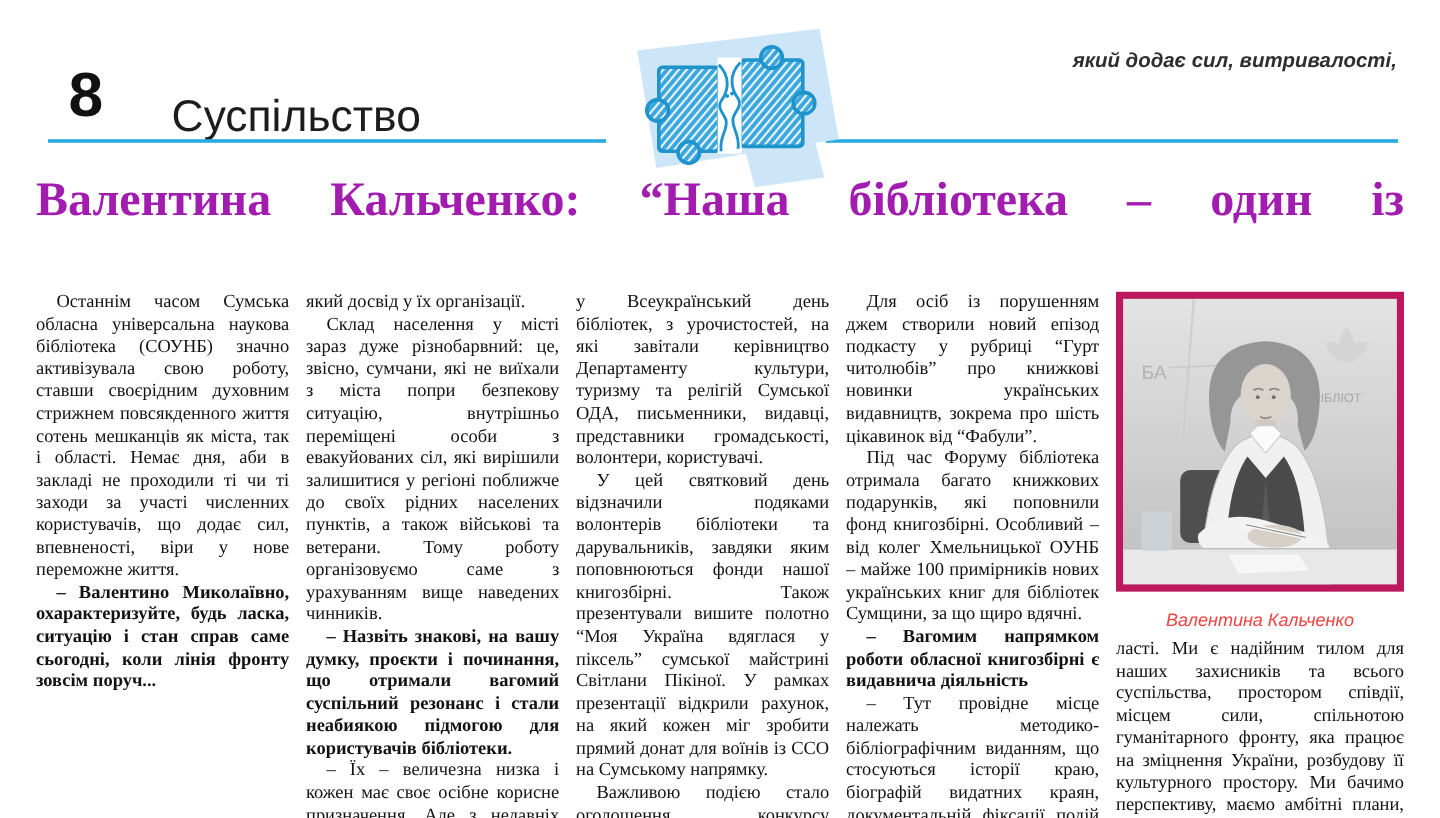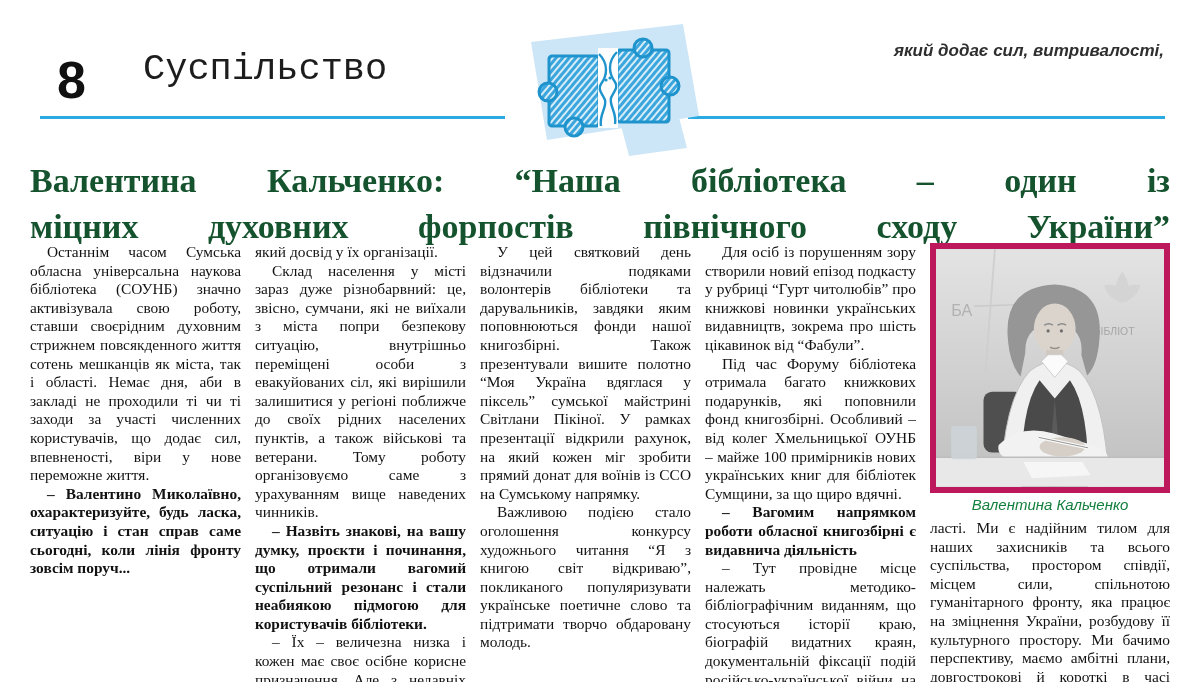--- a/index.html
+++ b/index.html
@@ -7,56 +7,56 @@
   body {
     position:relative; background:#ffffff; overflow:hidden;
     font-family:"Liberation Serif", serif; color:#151515;
   }
   
   .page-num {
     position:absolute; left:57px; top:50px;
     font-family:"Liberation Sans", sans-serif; font-weight:bold; font-size:52px; color:#111;
   }
   .section-title {
-    position:absolute; left:143px; top:48px;
-    font-family:Liberation Mono, monospace; font-weight:400; font-size:37px; color:#1d1d1d;
+    position:absolute; left:143px; top:76px;
+    font-family:Liberation Sans, sans-serif; font-weight:400; font-size:37px; color:#1d1d1d;
   }
   .rule { position:absolute; height:3px; background:#29abe2; }
   .rule-left  { left:40px;  top:116px; width:465px; }
   .rule-right { left:688px; top:116px; width:477px; }
   .pull-quote {
     position:absolute; right:36px; top:40px; width:520px; text-align:right;
     font-family:"Liberation Sans", sans-serif; font-style:italic; font-weight:bold;
     font-size:17px; line-height:21.5px; color:#2e2e2e;
   }
   .puzzle { position:absolute; left:497px; top:14px; width:204px; height:142px; }
   
   .headline {
-    position:absolute; left:30px; top:158px; width:1140px;
-    color:#14532d; font-weight:bold; font-size:34px; line-height:46px;
+    position:absolute; left:30px; top:143px; width:1140px;
+    color:#a21caf; font-weight:bold; font-size:40px; line-height:46px;
     font-family:"Liberation Serif", serif;
   }
   .hl-line { text-align:justify; text-align-last:justify; }
   
   .columns {
     position:absolute; left:30px; top:243px; width:1140px; height:439px;
     display:flex; gap:14px; overflow:hidden;
   }
   .col { width:211px; flex:none; font-size:15.4px; line-height:18.6px; text-align:justify; color:#121212; overflow:hidden; }
   .col-photo { width:240px; }
   p.para { margin:0; }
   p.para.indent { text-indent:17px; }
   p.para.bold { font-weight:bold; }
   .seg-bold { font-weight:bold; }
   
   .photo-frame { width:240px; height:250px; border:6px solid #be185d; background:#d6d6d6; }
   .photo-frame svg { display:block; width:100%; height:100%; }
   .photo-caption {
     text-align:center; font-family:"Liberation Sans", sans-serif; font-style:italic;
-    font-size:15px; line-height:18px; margin:3px 0 5px; color:#15803d;
+    font-size:15px; line-height:18px; margin:16px 0 5px; color:#ef4444;
   }
 </style>
 </head>
 <body>
 
 <div class="page-num">8</div>
 <div class="section-title">Суспільство</div>
 <div class="rule rule-left"></div>
 <div class="rule rule-right"></div>
 
@@ -90,40 +90,40 @@
     <rect x="101" y="34" width="20" height="80" fill="#ffffff"></rect>
     <path d="M102,40 C112,50 110,62 104,70 C100,76 106,80 108,86 C110,94 102,100 104,112" fill="none" stroke="#1f93cc" stroke-width="2.4"></path>
     <path d="M120,38 C110,48 112,60 118,68 C122,74 116,78 114,84 C112,92 120,98 118,110" fill="none" stroke="#1f93cc" stroke-width="2.4"></path>
     <circle cx="109" cy="66" r="1.6" fill="#1f93cc"></circle>
     <circle cx="113" cy="64" r="1.6" fill="#1f93cc"></circle>
   </svg>
 </div>
 
 <div class="headline">
   <div class="hl-line">Валентина Кальченко: “Наша бібліотека – один із</div>
-  <div class="hl-line">міцних духовних форпостів північного сходу України”</div>
 </div>
 
 <div class="columns">
   <div class="col">
       <p class="para indent">Останнім часом Сумська обласна універсальна наукова бібліотека (СОУНБ) значно активізувала свою роботу, ставши своєрідним духовним стрижнем повсякденного життя сотень мешканців як міста, так і області. Немає дня, аби в закладі не проходили ті чи ті заходи за участі численних користувачів, що додає сил, впевненості, віри у нове переможне життя.</p>
       <p class="para bold indent">– Валентино Миколаївно, охарактеризуйте, будь ласка, ситуацію і стан справ саме сьогодні, коли лінія фронту зовсім поруч...</p>
     </div>
   <div class="col">
       <p class="para">який досвід у їх організації.</p>
       <p class="para indent">Склад населення у місті зараз дуже різнобарвний: це, звісно, сумчани, які не виїхали з міста попри безпекову ситуацію, внутрішньо переміщені особи з евакуйованих сіл, які вирішили залишитися у регіоні поближче до своїх рідних населених пунктів, а також військові та ветерани. Тому роботу організовуємо саме з урахуванням вище наведених чинників.</p>
       <p class="para bold indent">– Назвіть знакові, на вашу думку, проєкти і починання, що отримали вагомий суспільний резонанс і стали неабиякою підмогою для користувачів бібліотеки.</p>
       <p class="para indent">– Їх – величезна низка і кожен має своє осібне корисне призначення. Але з недавніх масштабних назву “Бібліотеки для життя: мережа психоемоційного відновлення”, назва якого свідчить сама про себе, а вище сказане стосується саме зазначеного проєкту. Про нього схвально відгукнувся генеральний директор Національної бібліотеки України імені Ярослава Мудрого Олег Сєрбін, наголосивши, що цей “напрям роботи став життє-</p>
     </div>
   <div class="col">
+      <p class="para">у Всеукраїнський день бібліотек, з урочистостей, на які завітали керівництво Департаменту культури, туризму та релігій Сумської ОДА, письменники, видавці, представники громадськості, волонтери, користувачі.</p>
       <p class="para indent">У цей святковий день відзначили подяками волонтерів бібліотеки та дарувальників, завдяки яким поповнюються фонди нашої книгозбірні. Також презентували вишите полотно “Моя Україна вдяглася у піксель” сумської майстрині Світлани Пікіної. У рамках презентації відкрили рахунок, на який кожен міг зробити прямий донат для воїнів із ССО на Сумському напрямку.</p>
       <p class="para indent">Важливою подією стало оголошення конкурсу художнього читання “Я з книгою світ відкриваю”, покликаного популяризувати українське поетичне слово та підтримати творчо обдаровану молодь.</p>
     </div>
   <div class="col">
-      <p class="para indent">Для осіб із порушенням зору створили новий епізод подкасту у рубриці “Гурт читолюбів” про книжкові новинки українських видавництв, зокрема про шість цікавинок від “Фабули”.</p>
+      <p class="para indent">Для осіб із порушенням джем створили новий епізод подкасту у рубриці “Гурт читолюбів” про книжкові новинки українських видавництв, зокрема про шість цікавинок від “Фабули”.</p>
       <p class="para indent">Під час Форуму бібліотека отримала багато книжкових подарунків, які поповнили фонд книгозбірні. Особливий – від колег Хмельницької ОУНБ – майже 100 примірників нових українських книг для бібліотек Сумщини, за що щиро вдячні.</p>
       <p class="para bold indent">– Вагомим напрямком роботи обласної книгозбірні є видавнича діяльність</p>
       <p class="para indent">– Тут провідне місце належать методико-бібліографічним виданням, що стосуються історії краю, біографій видатних краян, документальній фіксації подій російсько-української війни на території Сумщини, висвітленню найкращих напрацювань, досвіду</p>
     </div>
 
   <div class="col col-photo">
     <div class="photo-frame">
       <svg viewBox="0 0 240 250" xmlns="http://www.w3.org/2000/svg">
         <defs>
           <linearGradient id="pg" x1="0" y1="0" x2="0" y2="1">

